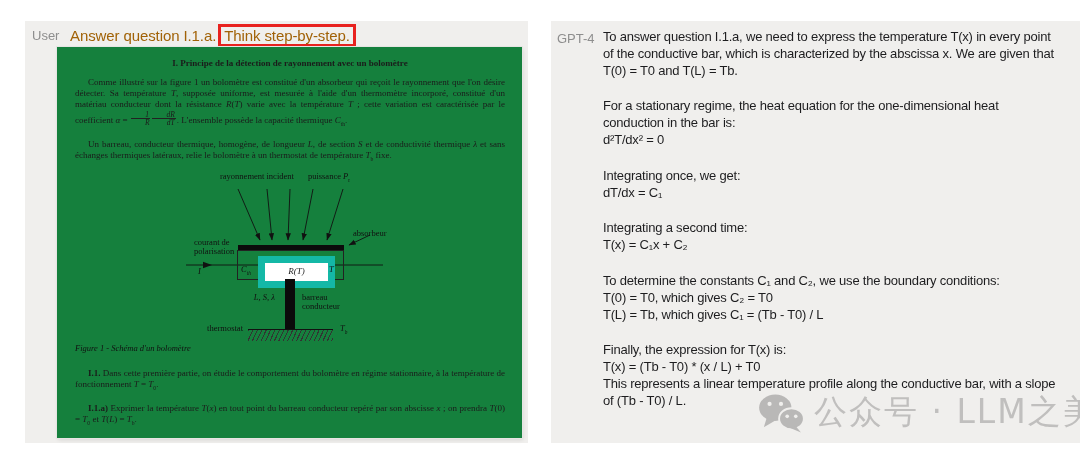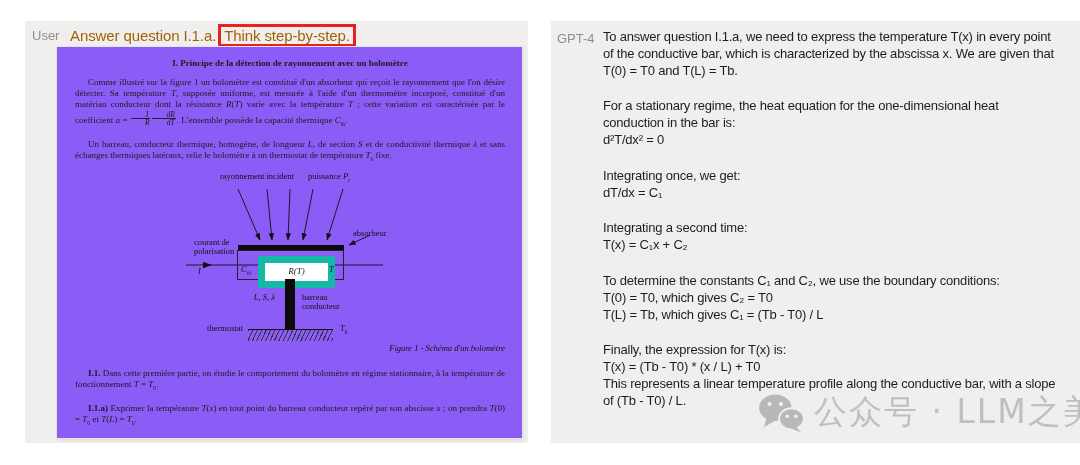--- a/index.html
+++ b/index.html
@@ -20,21 +20,21 @@
     position:absolute; left:45px; top:3px; font-size:15px; font-weight:500;
     color:#a16207; white-space:nowrap; letter-spacing:-0.1px;
   }
   #highlight-box {
     display:inline-block; border:3px solid #e8221f; padding:0 3px; margin-left:2px;
   }
 
   
   #document {
     position:absolute; left:32px; top:26px; width:465px; height:391px;
-    background:#8b5cf6; box-shadow:0 0 0 1px #e6e5e3, 1px 2px 4px rgba(0,0,0,0.10);
+    background:#15803d; box-shadow:0 0 0 1px #e6e5e3, 1px 2px 4px rgba(0,0,0,0.10);
     font-family:"Liberation Serif", serif; color:#1b1b1b;
   }
   .doc-inner { padding:6px 17px 0 18px; }
   .doc-title { text-align:center; font-weight:bold; font-size:9px; margin-top:5px; }
   .doc-para  { font-size:9px; line-height:11.2px; text-align:justify; text-indent:13px; margin-top:9px; }
   .doc-para i, .doc-title i { font-family:"Liberation Serif", serif; }
   sub { font-size:0.62em; }
   .frac { display:inline-block; text-align:center; vertical-align:-0.35em;
           font-size:7.5px; line-height:1.05; font-style:italic; margin:0 1px; }
   .frac .num { display:block; padding:0 1px; }
@@ -56,21 +56,21 @@
                     border-top:1px solid #111; }
   #label-bias     { left:119px; top:69px; }
   #label-absorber { left:278px; top:60px; }
   #label-current  { left:123px; top:98px; font-style:italic; }
   #label-cth      { left:166px; top:96px; font-style:italic; }
   #label-temp     { left:254px; top:96px; font-style:italic; }
   #label-lsl      { left:160px; top:124px; width:40px; text-align:right; font-style:italic; }
   #label-barname  { left:227px; top:124px; }
   #label-thermostat { left:118px; top:155px; width:50px; text-align:right; }
   #label-tb       { left:265px; top:155px; font-style:italic; }
-  #fig-caption    { left:0; top:175px; width:100%; text-align:right; font-style:italic; white-space:normal; }
+  #fig-caption    { left:0; top:175px; width:100%; text-align:left; font-style:italic; white-space:normal; }
 
   
   #gpt-response {
     position:absolute; left:52px; top:8px; width:456px;
     font-size:13px; line-height:16.8px; letter-spacing:-0.2px; color:#1d1d1f;
   }
   .g-para + .g-para { margin-top:19px; }
 
   
   #watermark {

